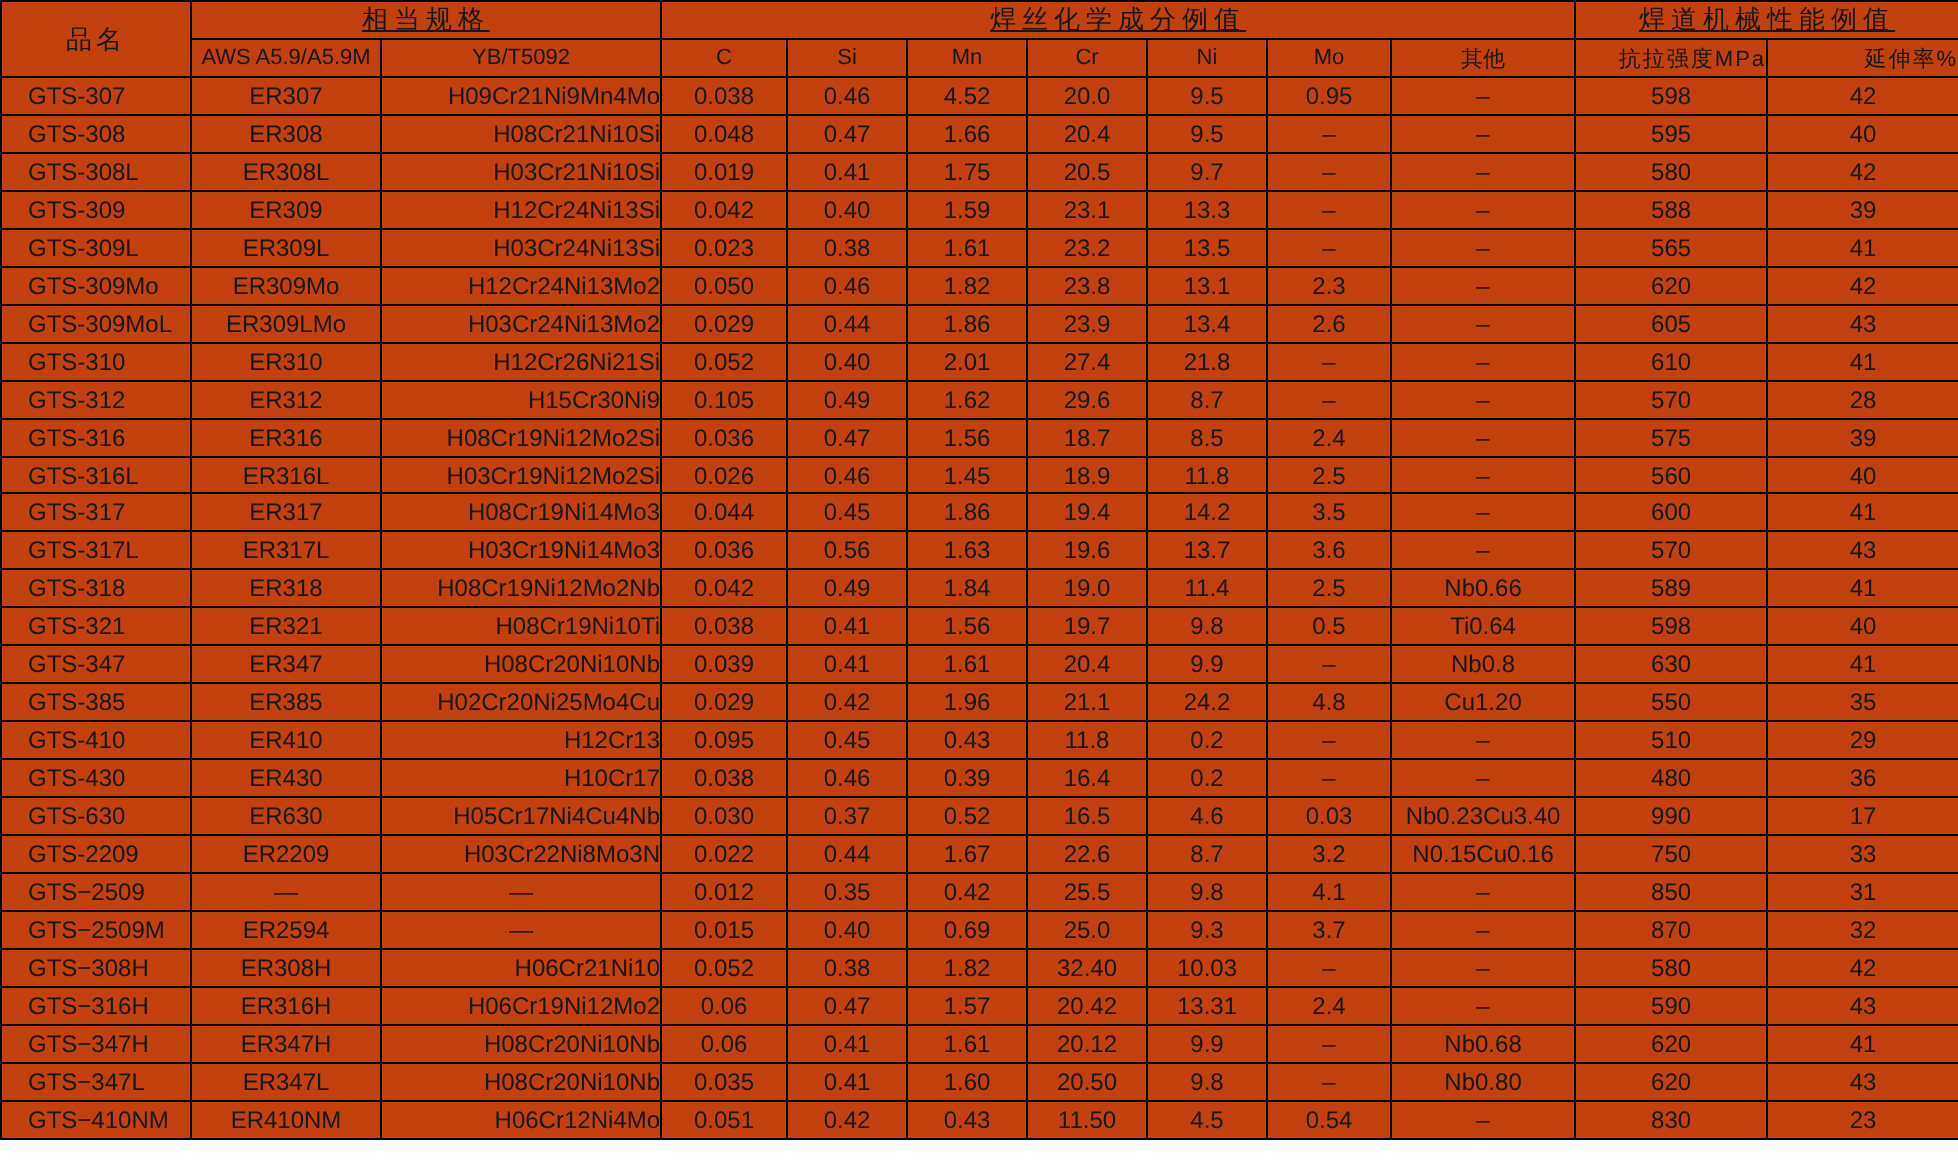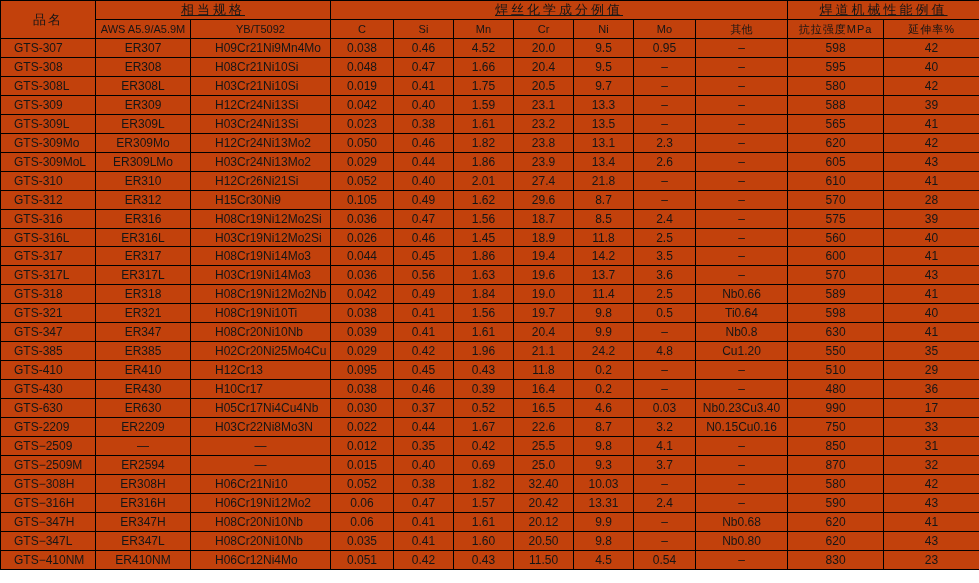--- a/index.html
+++ b/index.html
@@ -33,27 +33,28 @@
     font-size: 13px;
     letter-spacing: 3px;
     text-decoration: underline;
   }
   th.product-hd {
     font-size: 13px;
     letter-spacing: 2px;
   }
   th.mech-col {
     letter-spacing: 1px;
+    text-align: right;
   }
   td {
     font-size: 12px;
     text-align: center;
   }
   td.c0 { text-align: left; padding-left: 13px; margin-left: 45px; }
-  td.c2 { text-align: left; padding-left: 24px; }
+  td.c2 { text-align: right; padding-left: 24px; }
   td.c2.empty { text-align: center; padding-left: 0; }
 </style>
 </head>
 <body>
 
 <table>
   <colgroup>
     <col style="width:95px">
       <col style="width:95px">
       <col style="width:140px">

